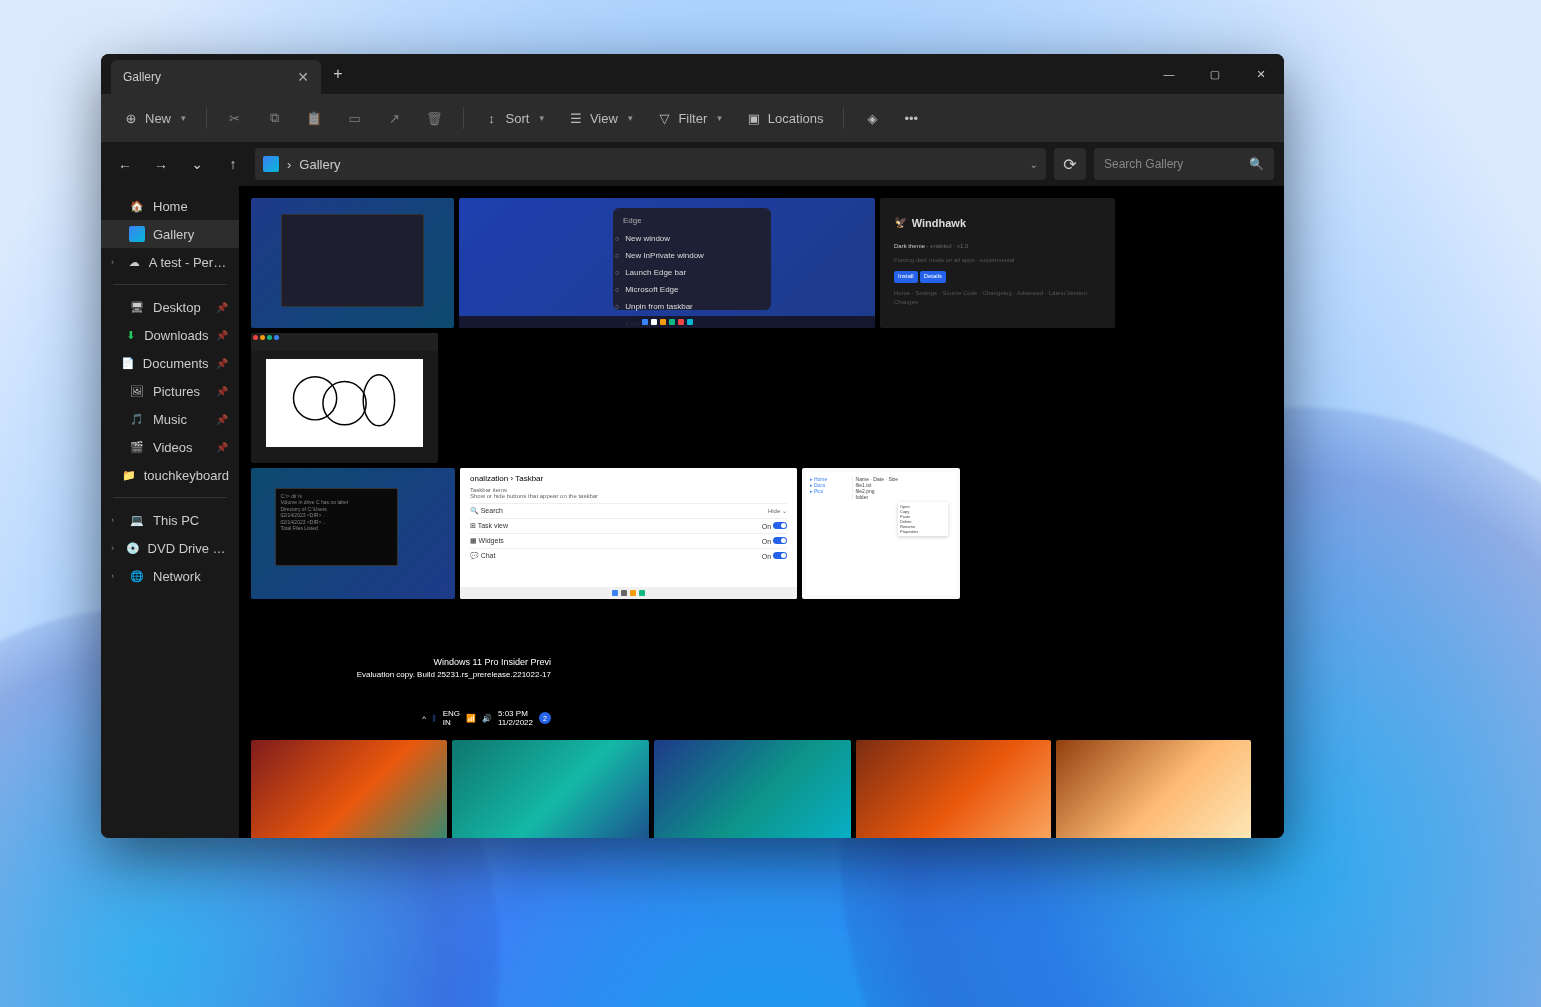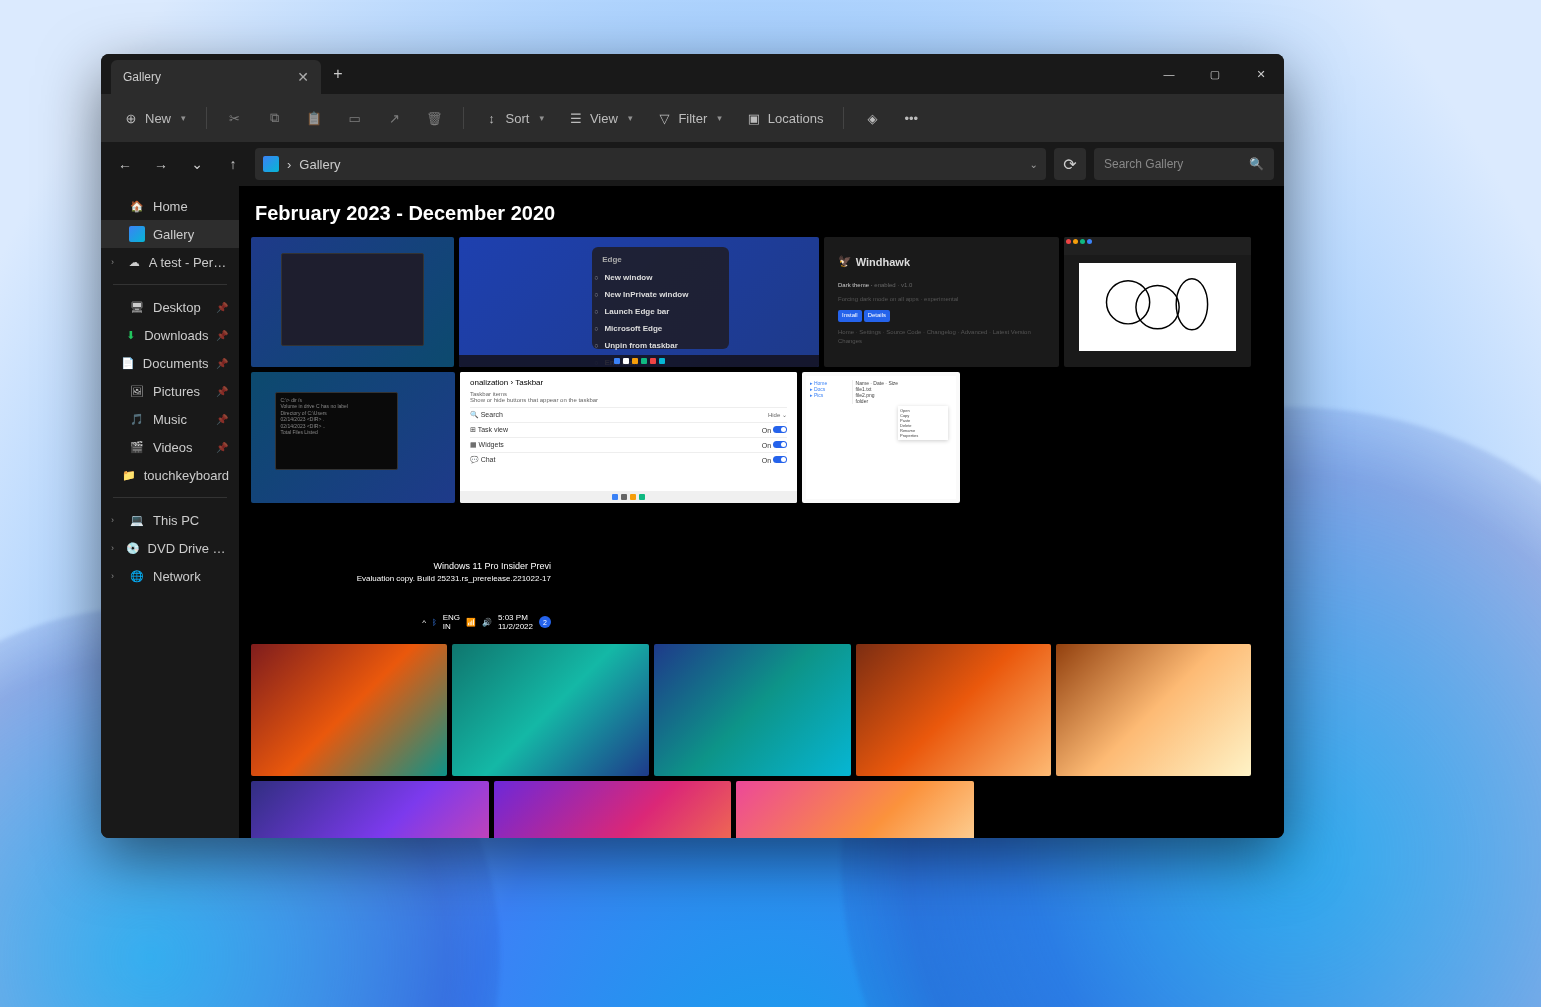--- a/index.html
+++ b/index.html
@@ -85,21 +85,21 @@
   .statusbar {
     height: 24px; background: #191919; display: flex; align-items: center;
     padding: 0 10px; font-size: 11px; color: #aaa; justify-content: space-between;
     border-top: 1px solid #2a2a2a;
   }
   .statusbar .viewtoggles { display: flex; gap: 2px; }
   .vt { width: 20px; height: 16px; border: 1px solid #555; display: flex; align-items: center; justify-content: center; font-size: 9px; }
 
   
   .t-a { width: 203px; background: linear-gradient(135deg,#1e3a8a,#0c4a6e); }
-  .t-b { width: 360px; background: linear-gradient(135deg,#1e40af,#1e3a8a); font-weight: bold; }
+  .t-b { width: 416px; background: linear-gradient(135deg,#1e40af,#1e3a8a); }
   .t-c { width: 235px; background: #1a1a1a; }
   .t-d { width: 187px; background: #1a1a1a; }
   .t-e { width: 204px; background: linear-gradient(135deg,#0c4a6e,#1e3a8a); }
   .t-f { width: 337px; background: #f5f5f5; }
   .t-g { width: 158px; background: #fafafa; }
   .t-h { width: 310px; background: #000; }
   .t-i { width: 196px; background: linear-gradient(135deg,#7f1d1d,#ea580c,#0d9488); }
   .t-j { width: 197px; background: linear-gradient(135deg,#0f766e,#14b8a6,#1e3a8a); }
   .t-k { width: 197px; background: linear-gradient(135deg,#1e3a8a,#0d9488,#06b6d4); }
   .t-l { width: 195px; background: linear-gradient(135deg,#7c2d12,#ea580c,#fdba74); }
@@ -299,21 +299,20 @@
         <span style="white-space:nowrap;overflow:hidden;text-overflow:ellipsis">DVD Drive (D:) CCC</span>
       </div>
       <div class="sbitem">
         <span class="exp">›</span>
           <span class="ico">🌐</span>
         <span>Network</span>
       </div>
     </div>
 
     <div class="content">
-      <div class="grouptitle">February 2023 - December 2020</div>
 
       <div class="grid">
         <div class="thumb t-a">
           <div class="mini-window"></div>
         </div>
         <div class="thumb t-b">
           <div class="context-menu">
             <div class="cm-title">Edge</div>
             <div class="cm-item">New window</div>
             <div class="cm-item">New InPrivate window</div>

